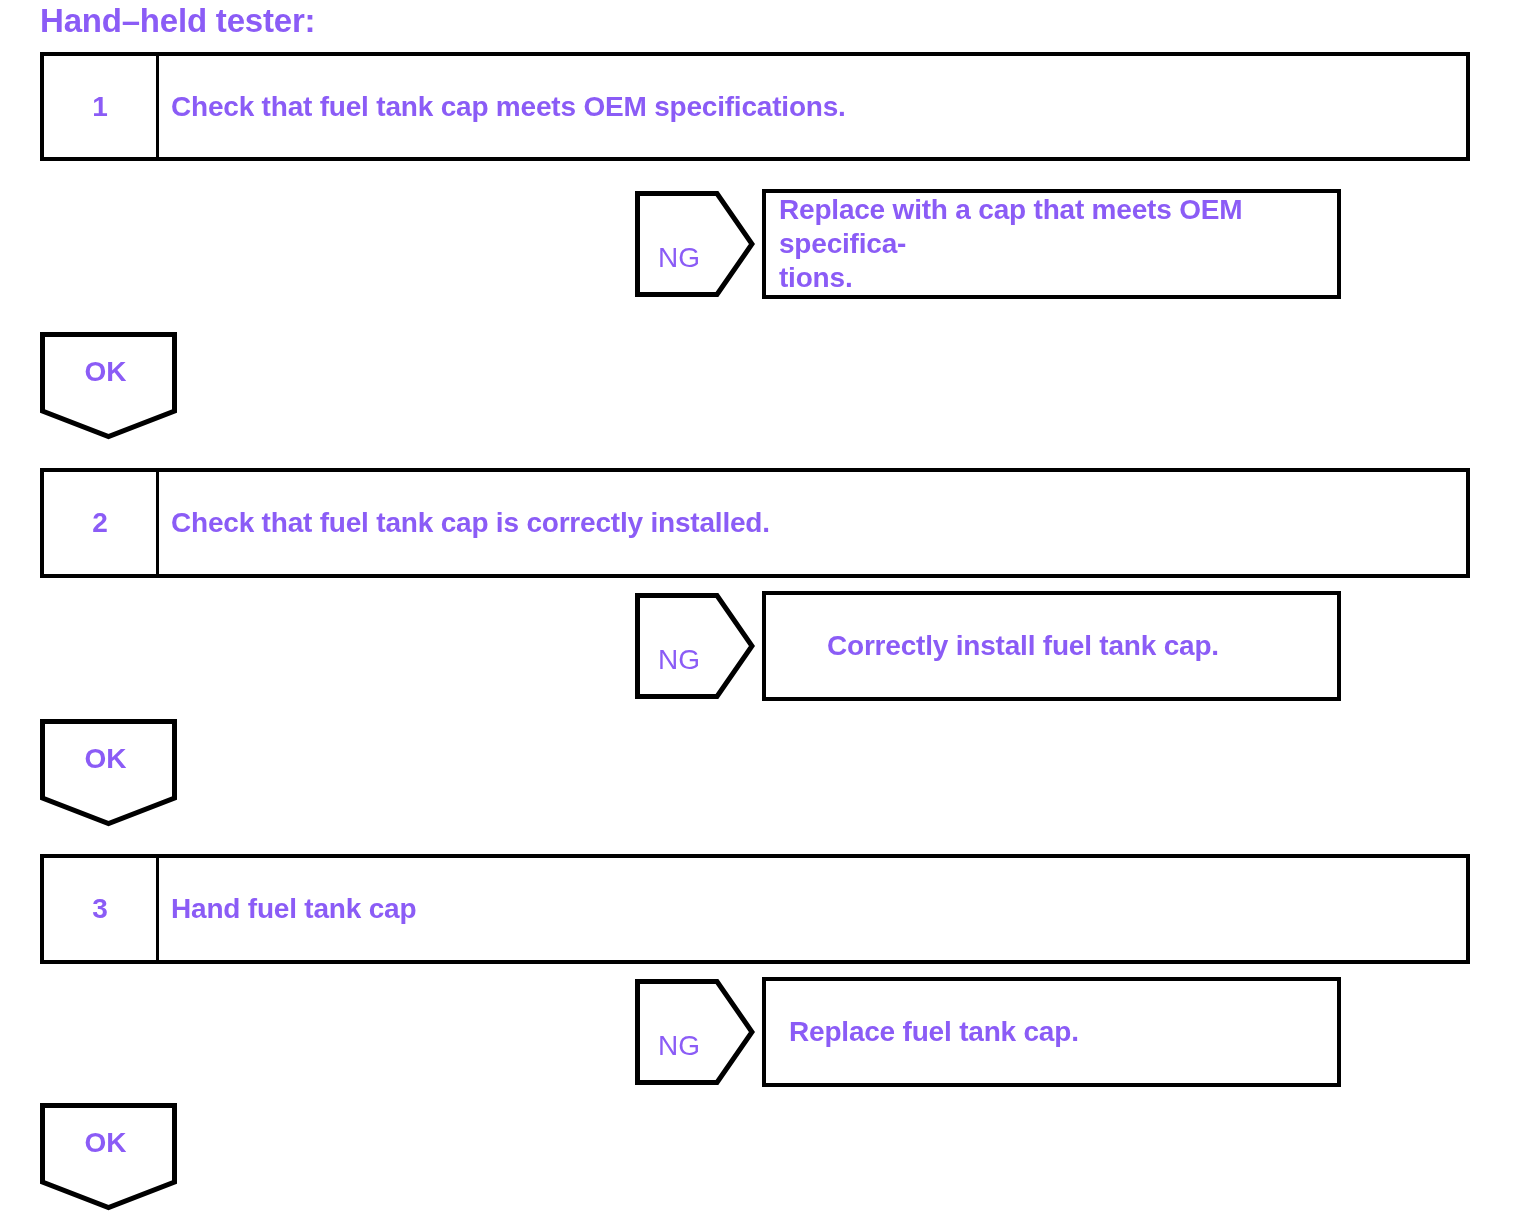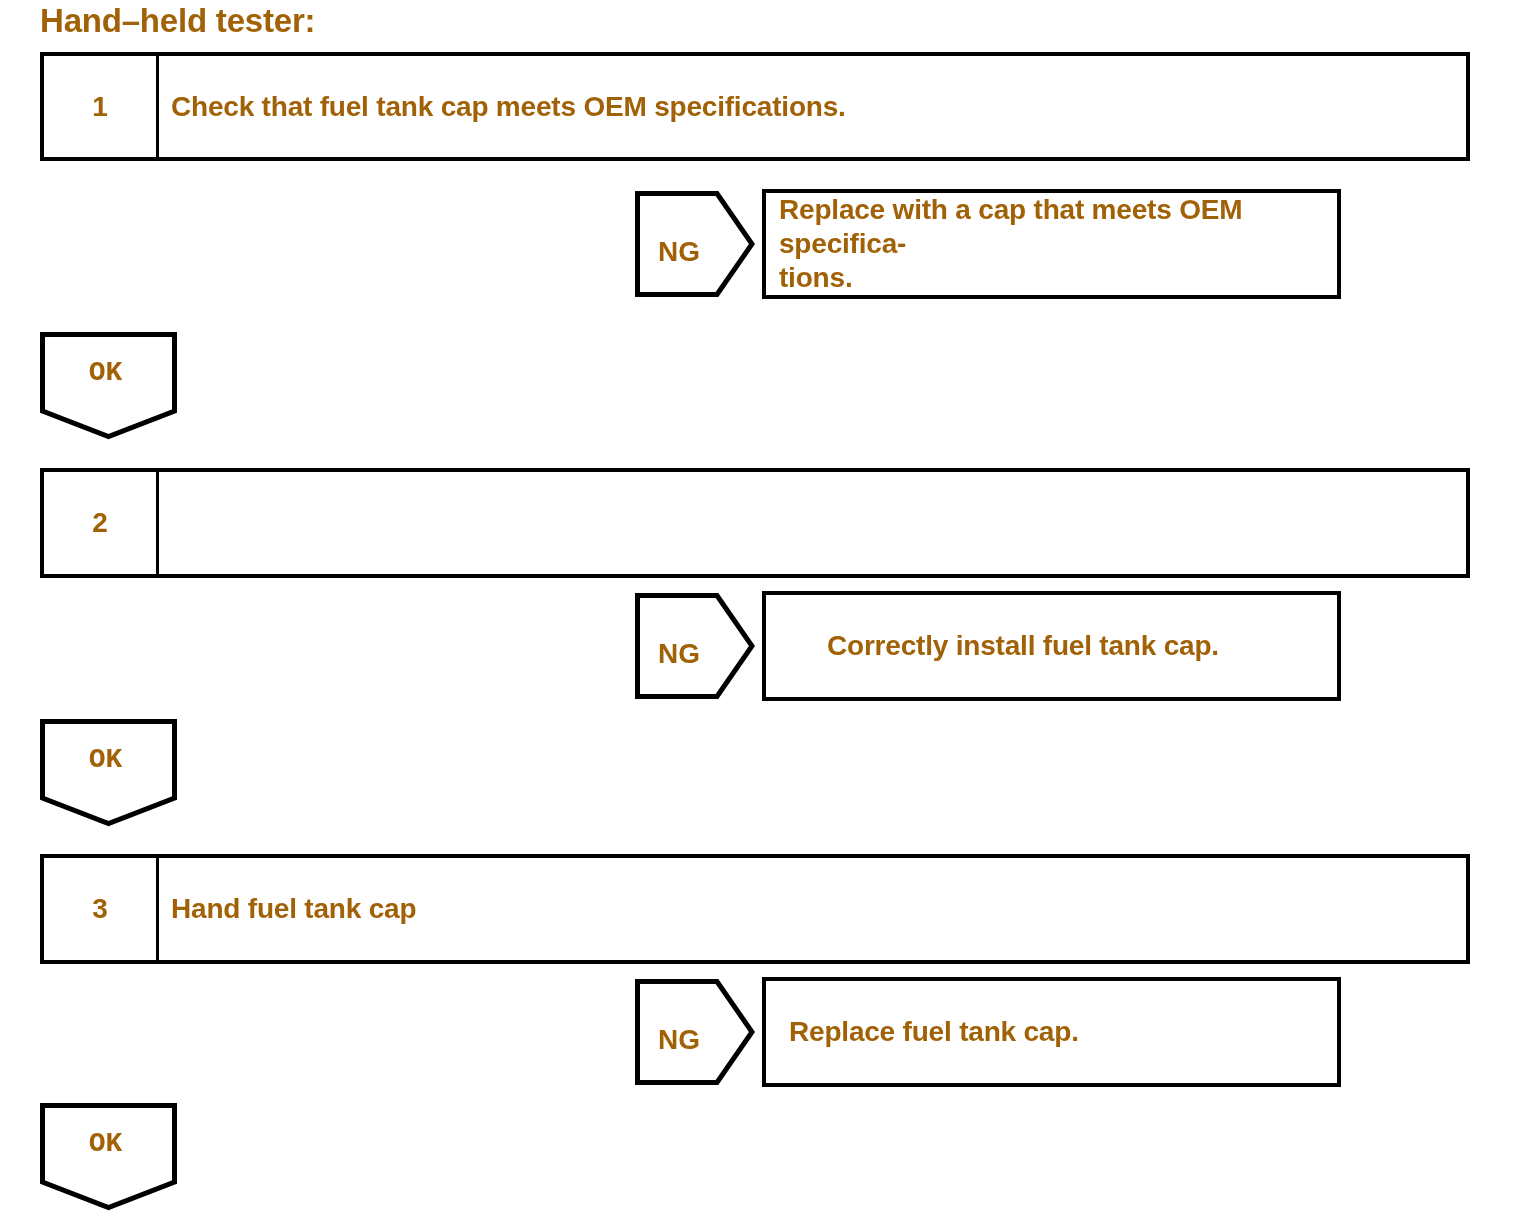--- a/index.html
+++ b/index.html
@@ -6,21 +6,21 @@
     margin: 0;
     padding: 0;
     background: #ffffff;
   }
   .canvas {
     position: relative;
     width: 1520px;
     height: 1228px;
     background: #ffffff;
     font-family: "Liberation Sans", sans-serif;
-    color: #a16207;
+    color: #8b5cf6;
     overflow: hidden;
   }
   .title {
     position: absolute;
     left: 40px;
     top: 2px;
     margin: 0;
     font-size: 33px;
     font-weight: bold;
     letter-spacing: -0.2px;
@@ -75,28 +75,28 @@
   .ng3 { top: 979px; }
   .ng-arrow svg, .ok-arrow svg {
     position: absolute;
     left: 0;
     top: 0;
     display: block;
   }
   .ng-label {
     position: absolute;
     left: 0;
-    top: 8px;
+    top: 14px;
     width: 88px;
     height: 106px;
     display: flex;
     align-items: center;
     justify-content: center;
     font-size: 28px;
-    font-weight: bold;
+    font-weight: normal;
   }
 
   
   .action-box {
     position: absolute;
     left: 762px;
     width: 579px;
     height: 110px;
     border: 4px solid #000000;
     box-sizing: border-box;
@@ -131,21 +131,20 @@
     position: absolute;
     left: 0;
     top: 0;
     width: 131px;
     height: 80px;
     display: flex;
     align-items: center;
     justify-content: center;
     font-size: 28px;
     font-weight: bold;
-    font-family: Liberation Mono, monospace;
   }
 </style>
 </head>
 <body>
 
 <div class="canvas">
 
   <h1 class="title">Hand–held tester:</h1>
 
   <div class="step-box box1">
@@ -167,20 +166,21 @@
 
   <div class="ok-arrow ok1">
     <svg width="137" height="108" viewBox="0 0 137 108">
       <polygon points="2.5,2.5 134.5,2.5 134.5,79 68.5,104.5 2.5,79" fill="#ffffff" stroke="#000000" stroke-width="5" stroke-linejoin="miter"></polygon>
     </svg>
     <span class="ok-label">OK</span>
   </div>
 
   <div class="step-box box2">
     <div class="step-num">2</div>
+    <div class="step-text">Check that fuel tank cap is correctly installed.</div>
   </div>
 
   <div class="ng-arrow ng2">
     <svg width="120" height="106" viewBox="0 0 120 106">
       <polygon points="2.5,2.5 82,2.5 117,53 82,103.5 2.5,103.5" fill="#ffffff" stroke="#000000" stroke-width="5" stroke-linejoin="miter"></polygon>
     </svg>
     <span class="ng-label">NG</span>
   </div>
 
   <div class="action-box a2">

